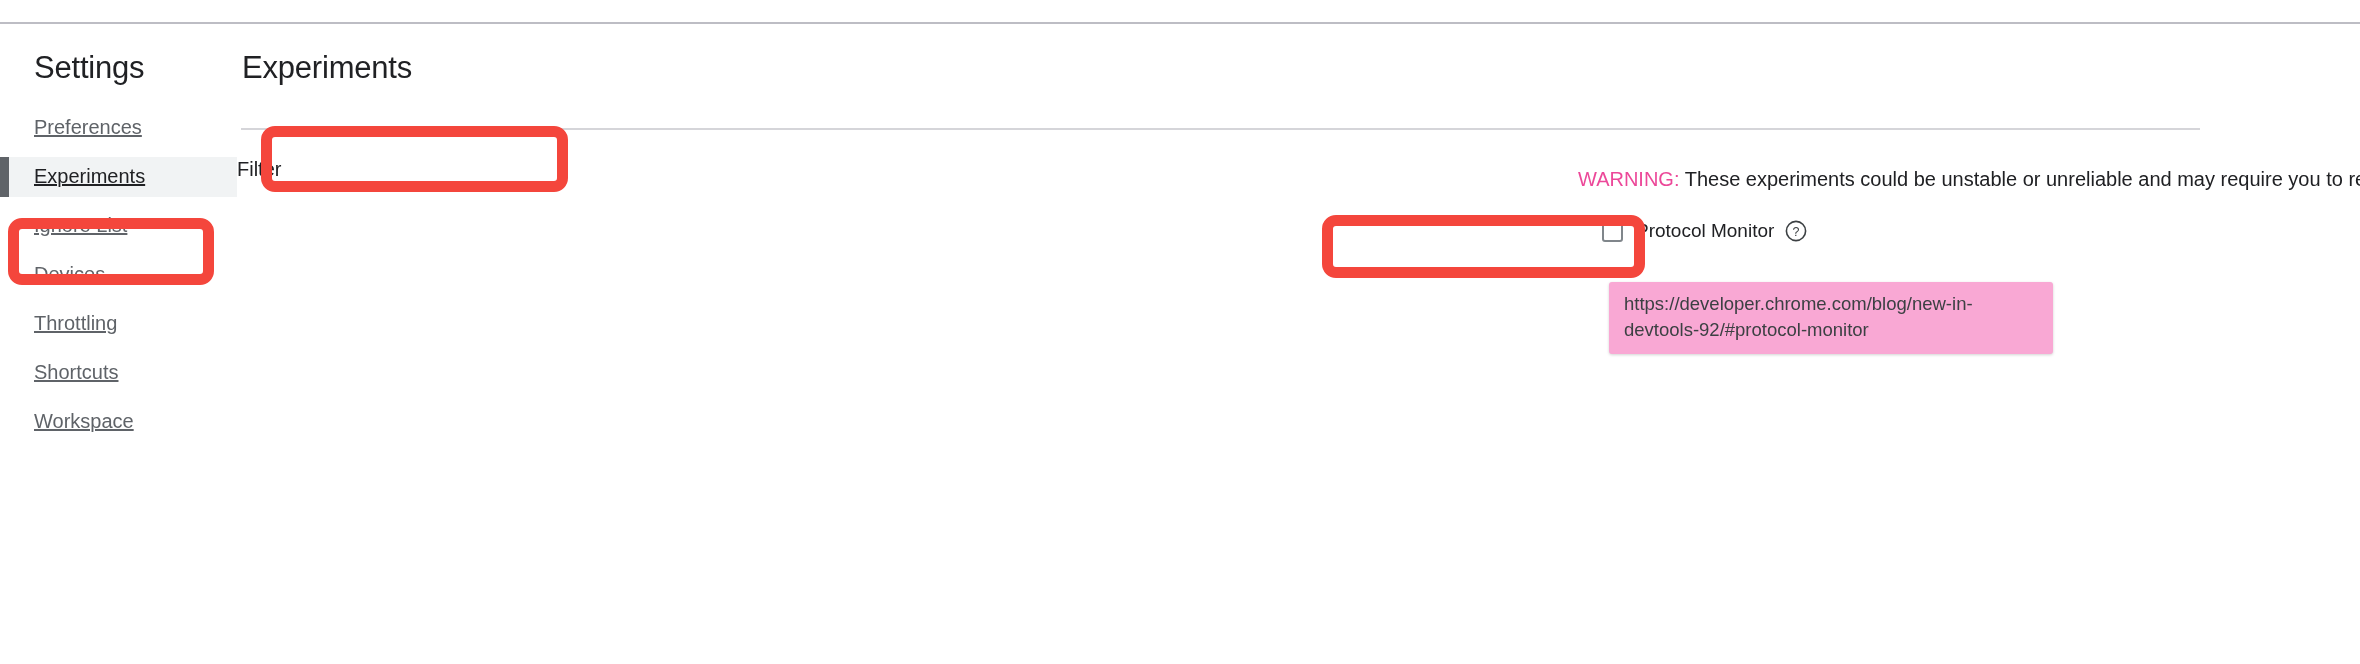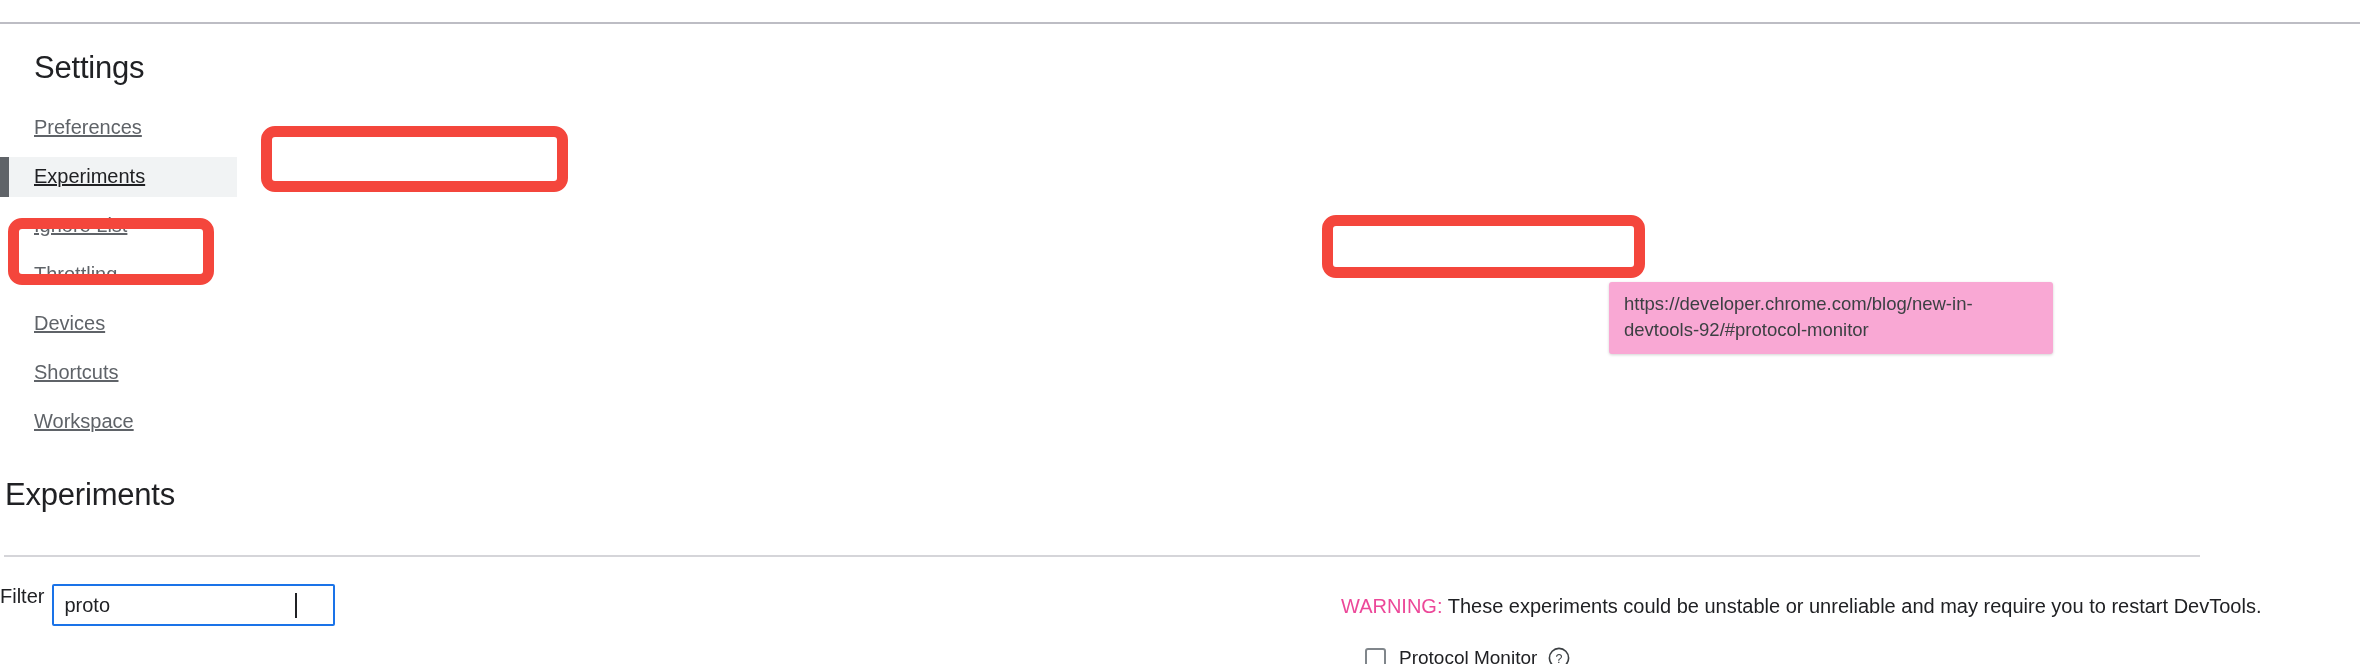--- a/index.html
+++ b/index.html
@@ -28,21 +28,21 @@
 
   
   .settings-dialog {
     position: absolute;
     left: 0;
     top: 24px;
     width: 2212px;
     height: 640px;
     background: #ffffff;
     display: flex;
-    flex-direction: column;
+    flex-direction: row;
   }
 
   
   .sidebar {
     width: 237px;
     flex: 0 0 237px;
     padding-top: 26px;
     box-sizing: border-box;
     position: relative;
   }
@@ -109,21 +109,21 @@
     height: 2px;
     background: #d5d5d9;
   }
 
   
   .filter-row {
     position: absolute;
     left: 0px;
     top: 133px;
     display: flex;
-    align-items: flex-start;
+    align-items: center;
   }
   .filter-label {
     font-size: 20px;
     color: #202124;
     line-height: 24px;
     margin-right: 8px;
     white-space: nowrap;
   }
   .filter-input {
     width: 283px;
@@ -232,37 +232,33 @@
 <div class="top-divider"></div>
 
 <div class="settings-dialog">
 
   <nav class="sidebar">
     <h1 class="sidebar-title">Settings</h1>
     <ul class="sidebar-list">
       <li class="sidebar-item">Preferences</li>
       <li class="sidebar-item selected">Experiments</li>
       <li class="sidebar-item">Ignore List</li>
+      <li class="sidebar-item">Devices</li>
       <li class="sidebar-item">Throttling</li>
-      <li class="sidebar-item">Devices</li>
       <li class="sidebar-item">Shortcuts</li>
       <li class="sidebar-item">Workspace</li>
     </ul>
   </nav>
 
   <section class="content">
     <h2 class="content-title">Experiments</h2>
     <div class="content-divider"></div>
 
     <div class="filter-row">
       <span class="filter-label">Filter</span>
-      <div style="position:relative;">
-        <input class="filter-input" type="text" value="proto" style="">
-        <span class="caret"></span>
-      </div>
     </div>
 
     <div class="experiments-col">
       <p class="warning-line">
         <span class="warning-label">WARNING:</span><span> These experiments could be unstable or unreliable and may require you to restart DevTools.</span>
       </p>
 
       <label class="experiment-row">
         <span class="exp-checkbox"></span>
         <span class="exp-label">Protocol Monitor</span>

